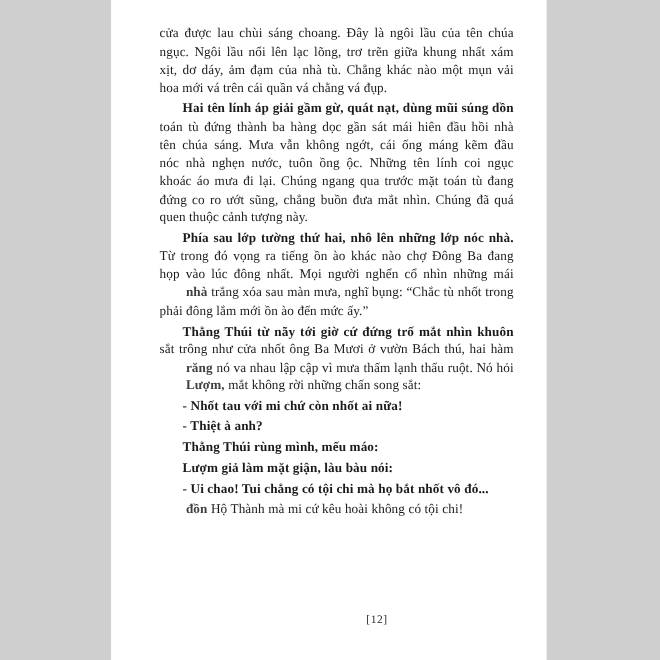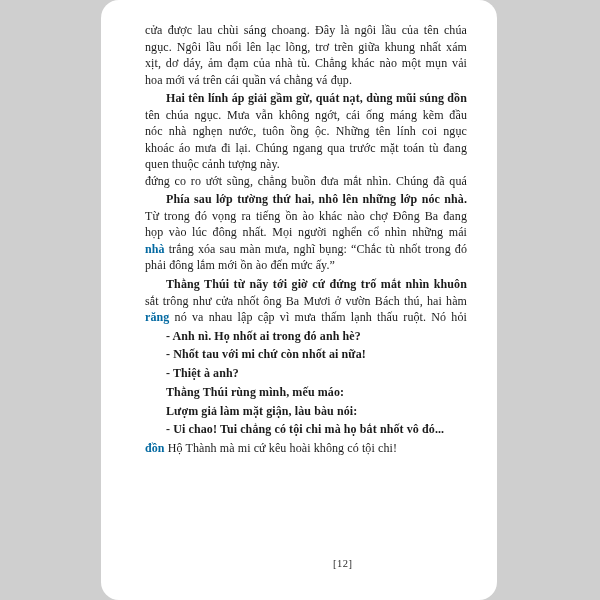--- a/index.html
+++ b/index.html
@@ -4,72 +4,70 @@
 <style>
   html,body{margin:0;padding:0;}
   body{
     width:600px;height:600px;overflow:hidden;position:relative;
     background:#cfcfcf;
     font-family:"Liberation Serif","DejaVu Serif",serif;
   }
   .page{
     position:absolute;left:101px;top:0;width:396px;height:600px;
     background:#ffffff;
-    border-radius:18px;
   }
   .text-block{
     position:absolute;left:44px;top:22px;width:322px;
     font-size:12px;line-height:16.5px;color:#1b1b1b;
     letter-spacing:0.1px;
   }
   .para{margin:0 0 2.2px 0;}
   .ln{height:16.5px;overflow:hidden;}
   .just{text-align:justify;text-align-last:justify;}
   .last{text-align:right;text-align-last:left;}
   .ind{padding-left:21px;font-weight:bold;}
-  .ln b{font-weight:bold;color:#0369a1;}
+  .ln b{font-weight:bold;color:#404040;margin-left:24px;}
   .page-number{
     position:absolute;left:232px;top:558px;width:60px;
     font-size:10.5px;color:#2a2a2a;text-align:left;
     letter-spacing:0.5px;
   }
 </style>
 </head>
 <body>
 
 <div class="page">
   <div class="text-block">
       <div class="para">
         <div class="ln just">cửa được lau chùi sáng choang. Đây là ngôi lầu của tên chúa</div>
         <div class="ln just">ngục. Ngôi lầu nổi lên lạc lõng, trơ trẽn giữa khung nhất xám</div>
         <div class="ln just">xịt, dơ dáy, ảm đạm của nhà tù. Chẳng khác nào một mụn vải</div>
         <div class="ln last">hoa mới vá trên cái quần vá chằng vá đụp.</div>
       </div>
       <div class="para">
         <div class="ln just ind">Hai tên lính áp giải gầm gừ, quát nạt, dùng mũi súng dồn</div>
-        <div class="ln just">tên chúa ngục. Mưa vẫn không ngớt, cái ống máng kẽm đầu</div>
+        <div class="ln just">toán tù đứng thành ba hàng dọc gần sát mái hiên đầu hồi nhà</div>
+        <div class="ln just">tên chúa sáng. Mưa vẫn không ngớt, cái ống máng kẽm đầu</div>
         <div class="ln just">nóc nhà nghẹn nước, tuôn ồng ộc. Những tên lính coi ngục</div>
         <div class="ln just">khoác áo mưa đi lại. Chúng ngang qua trước mặt toán tù đang</div>
+        <div class="ln just">đứng co ro ướt sũng, chẳng buồn đưa mắt nhìn. Chúng đã quá</div>
         <div class="ln last">quen thuộc cảnh tượng này.</div>
-        <div class="ln just">đứng co ro ướt sũng, chẳng buồn đưa mắt nhìn. Chúng đã quá</div>
       </div>
       <div class="para">
         <div class="ln just ind">Phía sau lớp tường thứ hai, nhô lên những lớp nóc nhà.</div>
         <div class="ln just">Từ trong đó vọng ra tiếng ồn ào khác nào chợ Đông Ba đang</div>
         <div class="ln just">họp vào lúc đông nhất. Mọi người nghển cổ nhìn những mái</div>
         <div class="ln just"><b>nhà</b> trắng xóa sau màn mưa, nghĩ bụng: “Chắc tù nhốt trong đó</div>
         <div class="ln last">phải đông lắm mới ồn ào đến mức ấy.”</div>
       </div>
       <div class="para">
         <div class="ln just ind">Thằng Thúi từ nãy tới giờ cứ đứng trố mắt nhìn khuôn cửa</div>
         <div class="ln just">sắt trông như cửa nhốt ông Ba Mươi ở vườn Bách thú, hai hàm</div>
         <div class="ln just"><b>răng</b> nó va nhau lập cập vì mưa thấm lạnh thấu ruột. Nó hỏi</div>
-      </div>
-      <div class="para">
-        <div class="ln last ind">- Anh nì. Họ nhốt ai trong đó anh hè?</div>
+        <div class="ln last"><b>Lượm,</b> mắt không rời những chấn song sắt:</div>
       </div>
       <div class="para">
         <div class="ln last ind">- Nhốt tau với mi chứ còn nhốt ai nữa!</div>
       </div>
       <div class="para">
         <div class="ln last ind">- Thiệt à anh?</div>
       </div>
       <div class="para">
         <div class="ln last ind">Thằng Thúi rùng mình, mếu máo:</div>
       </div>

